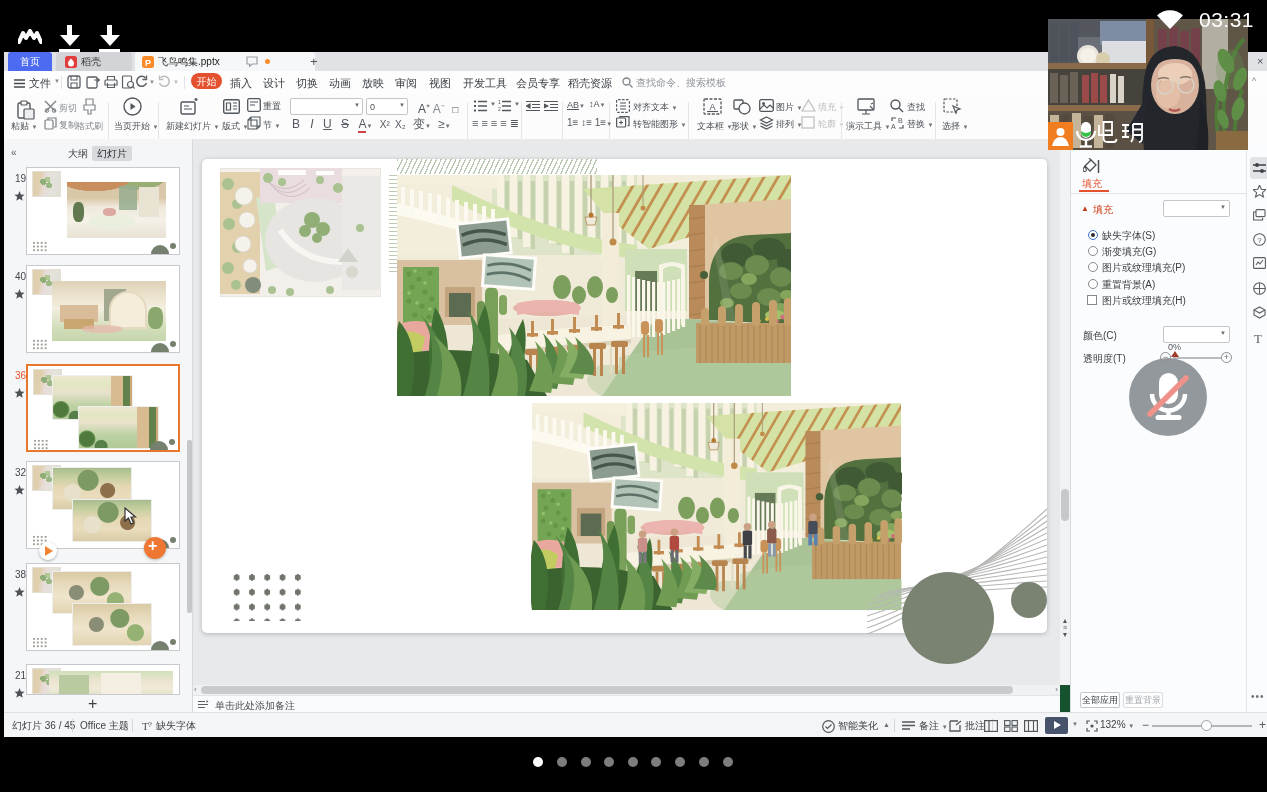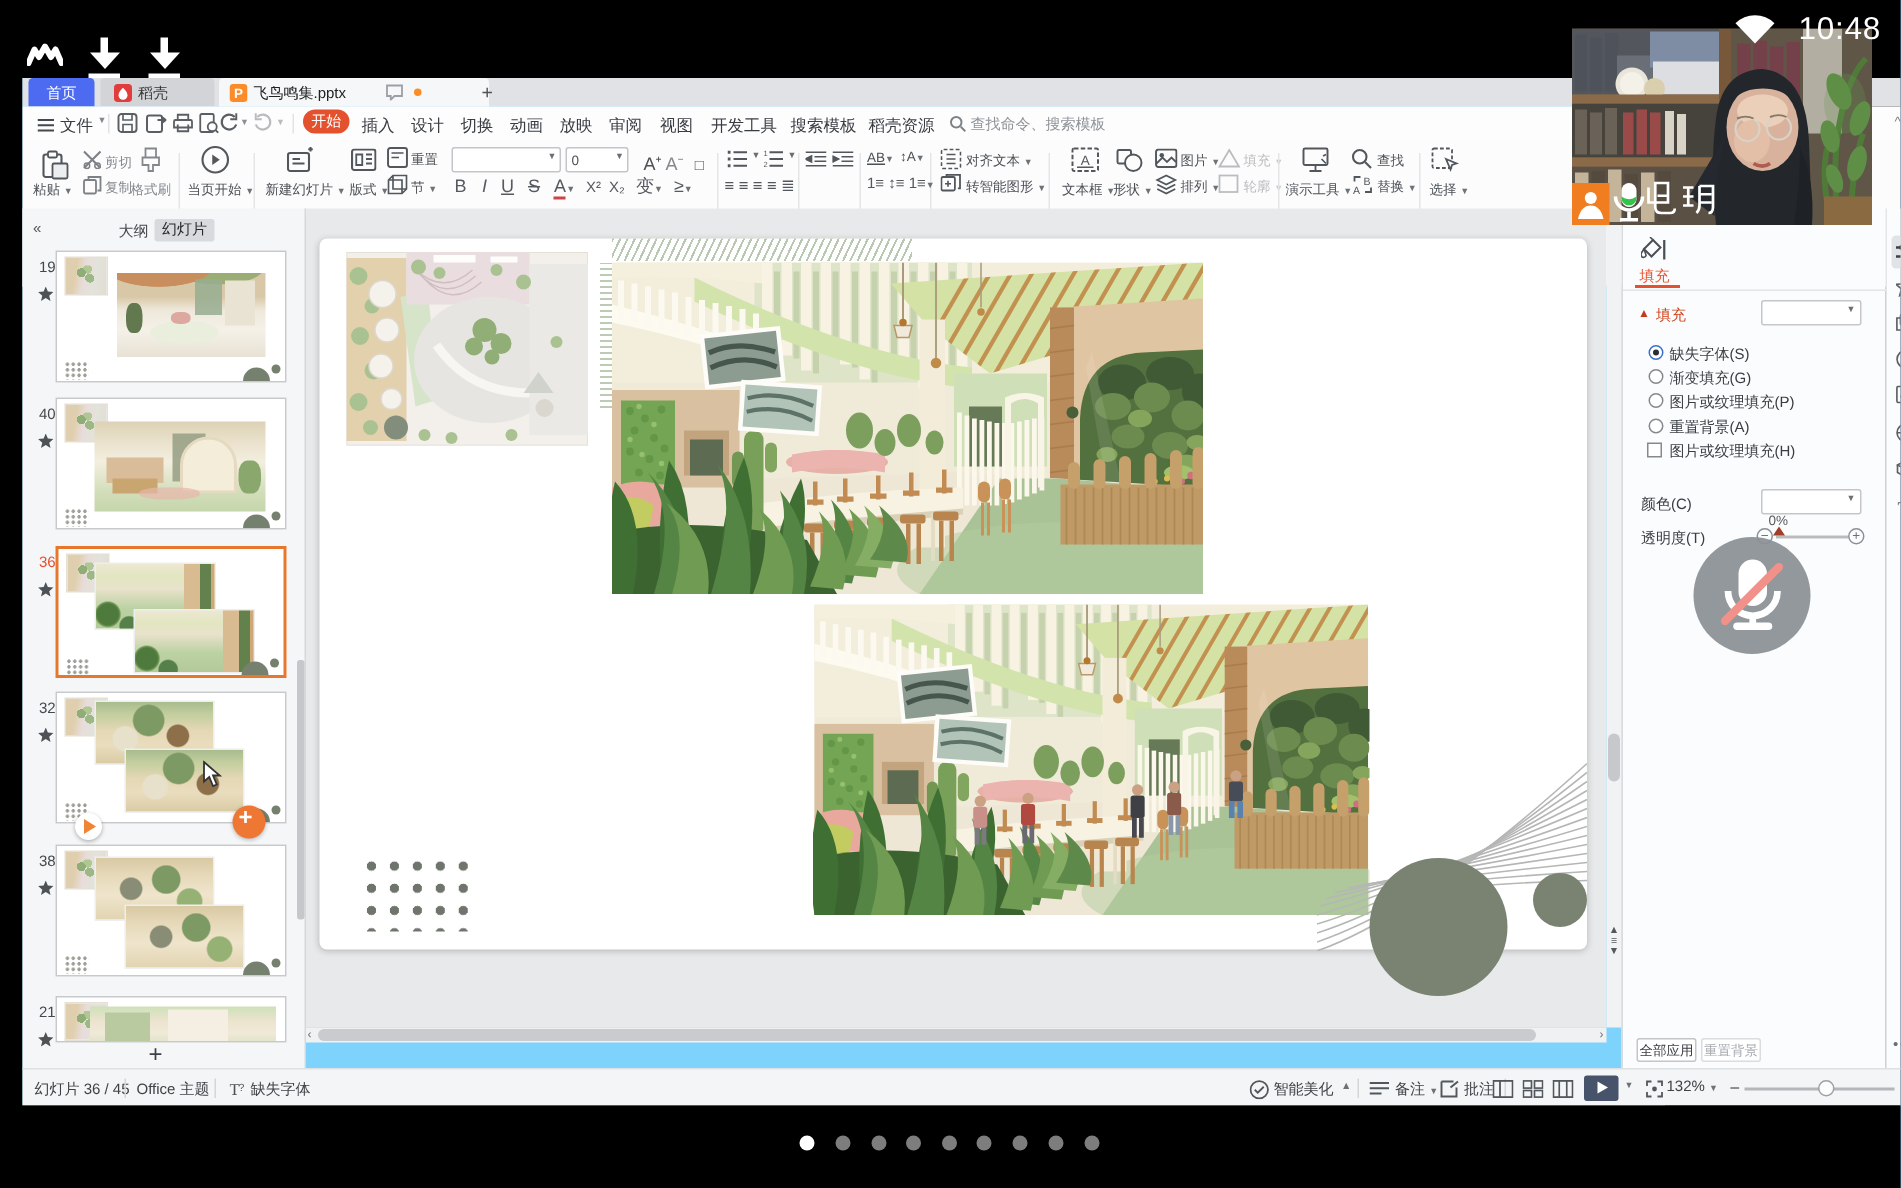--- a/index.html
+++ b/index.html
@@ -4,21 +4,21 @@
 *{margin:0;padding:0;box-sizing:border-box}
 html,body{width:1267px;height:792px;overflow:hidden}
 body{position:relative;background:#000;font-family:"Liberation Sans",sans-serif}
 .abs{position:absolute}
 #topbar{left:0;top:0;width:1267px;height:52px;background:#000}
 .dlico{top:25px;width:22px;height:27px}
 .dlico .arr{position:absolute;left:8px;top:0;width:5px;height:12px;background:#fff}
 .dlico .tri{position:absolute;left:1px;top:10px;width:0;height:0;border-left:10px solid transparent;border-right:10px solid transparent;border-top:11px solid #fff}
 .dlico .bar{position:absolute;left:0;top:24px;width:21px;height:4px;background:#fff}
 #clock{left:1199px;top:8px;color:#fff;font-size:21px;z-index:60;letter-spacing:.5px}
-#wps{left:15px;top:52px;width:1095px;height:685px;background:#7dd3fc}
+#wps{left:4px;top:52px;width:1095px;height:685px;background:#14532d}
 #tabbar{left:0;top:0;width:1267px;height:19px;background:#e0e2e5}
 .tab{height:19px;font-size:10px;display:flex;align-items:center}
 #tab-home{left:4px;top:0;width:44px;background:#4d6bf0;color:#fff;justify-content:center;border-radius:3px 3px 0 0}
 #tab-dk{left:52px;top:0;width:76px;color:#333;background:#d2d4d8;border-radius:3px 3px 0 0;padding-left:9px}
 #tab-doc{left:131px;top:0;width:180px;background:#f6f7f8;color:#222;border-radius:3px 3px 0 0;padding-left:7px}
 #menurow{left:0;top:19px;width:1267px;height:23px;background:#fdfdfe}
 .mtab{position:absolute;top:5px;font-size:11px;color:#393d42;white-space:nowrap}
 #ribbon{left:0;top:42px;width:1267px;height:97px;background:#fcfcfd;border-bottom:1px solid #dadcdf}
 .rlab{position:absolute;font-size:9px;color:#4c5156;white-space:nowrap}
 .rlab .dn{color:#6d7277;font-size:6px}
@@ -71,21 +71,21 @@
     </div>
   <div class="abs dlico" style="left:99px">
       <div class="arr"></div>
       <div class="tri"></div>
       <div class="bar"></div>
     </div>
 </div>
 <svg class="abs" style="left:1155px;top:9px;z-index:60" width="30" height="21" viewBox="0 0 30 21">
     <path d="M2 6.5 A 18.5 18.5 0 0 1 28 6.5 L15 20 Z" fill="#fff"></path>
   </svg>
-<div class="abs" id="clock">10:48</div>
+<div class="abs" id="clock">03:31</div>
 
 <div class="abs" id="wps">
   <div class="abs" id="tabbar">
     <div class="abs tab" id="tab-home">首页</div>
     <div class="abs tab" id="tab-dk"><svg width="12" height="12" style="margin-right:4px">
           <rect width="12" height="12" rx="2.5" fill="#e23d3d"></rect>
           <path d="M6 2.5 C7.5 4 9 5.5 9 7.5 A3 3 0 0 1 3 7.5 C3 5.5 4.5 4 6 2.5" fill="#fff"></path>
         </svg>稻壳</div>
     <div class="abs tab" id="tab-doc"><svg width="12" height="12" style="margin-right:4px">
           <rect width="12" height="12" rx="2.5" fill="#fb8c29"></rect>
@@ -134,21 +134,21 @@
     <div class="mtab" style="left:169px;top:8px;color:#b9bcbf;font-size:6px">▼</div>
     <div class="abs" style="left:187px;top:2px;width:31px;height:16px;background:#e4512e;border-radius:8px;color:#fff;font-size:10px;text-align:center;line-height:17px">开始</div>
     <div class="mtab" style="left:226px">插入</div>
     <div class="mtab" style="left:259px">设计</div>
     <div class="mtab" style="left:292px">切换</div>
     <div class="mtab" style="left:325px">动画</div>
     <div class="mtab" style="left:358px">放映</div>
     <div class="mtab" style="left:391px">审阅</div>
     <div class="mtab" style="left:425px">视图</div>
     <div class="mtab" style="left:459px">开发工具</div>
-    <div class="mtab" style="left:512px">搜索模板</div>
+    <div class="mtab" style="left:512px">会员专享</div>
     <div class="mtab" style="left:564px">稻壳资源</div>
     <svg class="abs" style="left:618px;top:6px" width="11" height="11" viewBox="0 0 11 11">
         <circle cx="4.5" cy="4.5" r="3.5" fill="none" stroke="#7d8287" stroke-width="1.3"></circle>
         <line x1="7.5" y1="7.5" x2="10.5" y2="10.5" stroke="#7d8287" stroke-width="1.3"></line>
       </svg>
     <div class="mtab" style="left:632px;color:#8e9398;font-size:10px">查找命令、搜索模板</div>
     <div class="mtab" style="left:1248px;color:#7d8287;font-size:9px">^</div>
   </div>
   <div class="abs" id="ribbon">
     <svg class="abs" style="left:13px;top:6px" width="18" height="20" viewBox="0 0 18 20">
@@ -857,20 +857,27 @@
         <circle cx="6.5" cy="6.5" r="5.8" fill="none" stroke="#5a5f64" stroke-width="1.1"></circle>
         <path d="M6.5 1 v11 M1 6.5 h11" stroke="#5a5f64" stroke-width="1"></path>
       </svg>
     <svg class="abs" style="left:6px;top:167px" width="13" height="13" viewBox="0 0 13 13">
         <path d="M1 4 l5.5-3 l5.5 3 l-5.5 3 z" fill="none" stroke="#5a5f64" stroke-width="1.1"></path>
         <path d="M1 4 v5 l5.5 3 l5.5-3 v-5" fill="none" stroke="#5a5f64" stroke-width="1.1"></path>
       </svg>
     <div class="abs" style="left:7px;top:192px;font-size:13px;color:#5a5f64;font-family:'Liberation Serif',serif">T</div>
     <div class="abs" style="left:4px;top:552px;color:#6a6f74;font-size:10px;letter-spacing:1px">•••</div>
   </div>
+  <div class="abs" id="notesbar">
+      <svg width="11" height="10" style="position:absolute;left:5px;top:4px" viewBox="0 0 11 10">
+        <path d="M0 1.5 h7 M0 4.5 h10 M0 7.5 h7" stroke="#5b6065" stroke-width="1.1"></path>
+        <path d="M8.5 0 l2 1.5 l-2 1.5" fill="#5b6065"></path>
+      </svg>
+      <span style="position:absolute;left:22px;top:3px;font-size:10px;color:#4b5055">单击此处添加备注</span>
+    </div>
   <div class="abs" id="statusbar">
     <div class="st" style="left:8px;top:6px">幻灯片 36 / 45</div>
     <div class="abs" style="left:68px;top:6px;width:1px;height:13px;background:#d5d6d8"></div>
     <div class="st" style="left:76px;top:6px">Office 主题</div>
     <div class="abs" style="left:128px;top:6px;width:1px;height:13px;background:#d5d6d8"></div>
     <svg class="abs" style="left:138px;top:7px" width="12" height="12" viewBox="0 0 12 12">
         <text x="0" y="10" font-size="11" fill="#4c5156" font-family="Liberation Serif">T</text>
         <text x="6" y="7" font-size="7" fill="#4c5156">?</text>
       </svg>
     <div class="st" style="left:152px;top:6px">缺失字体</div>

